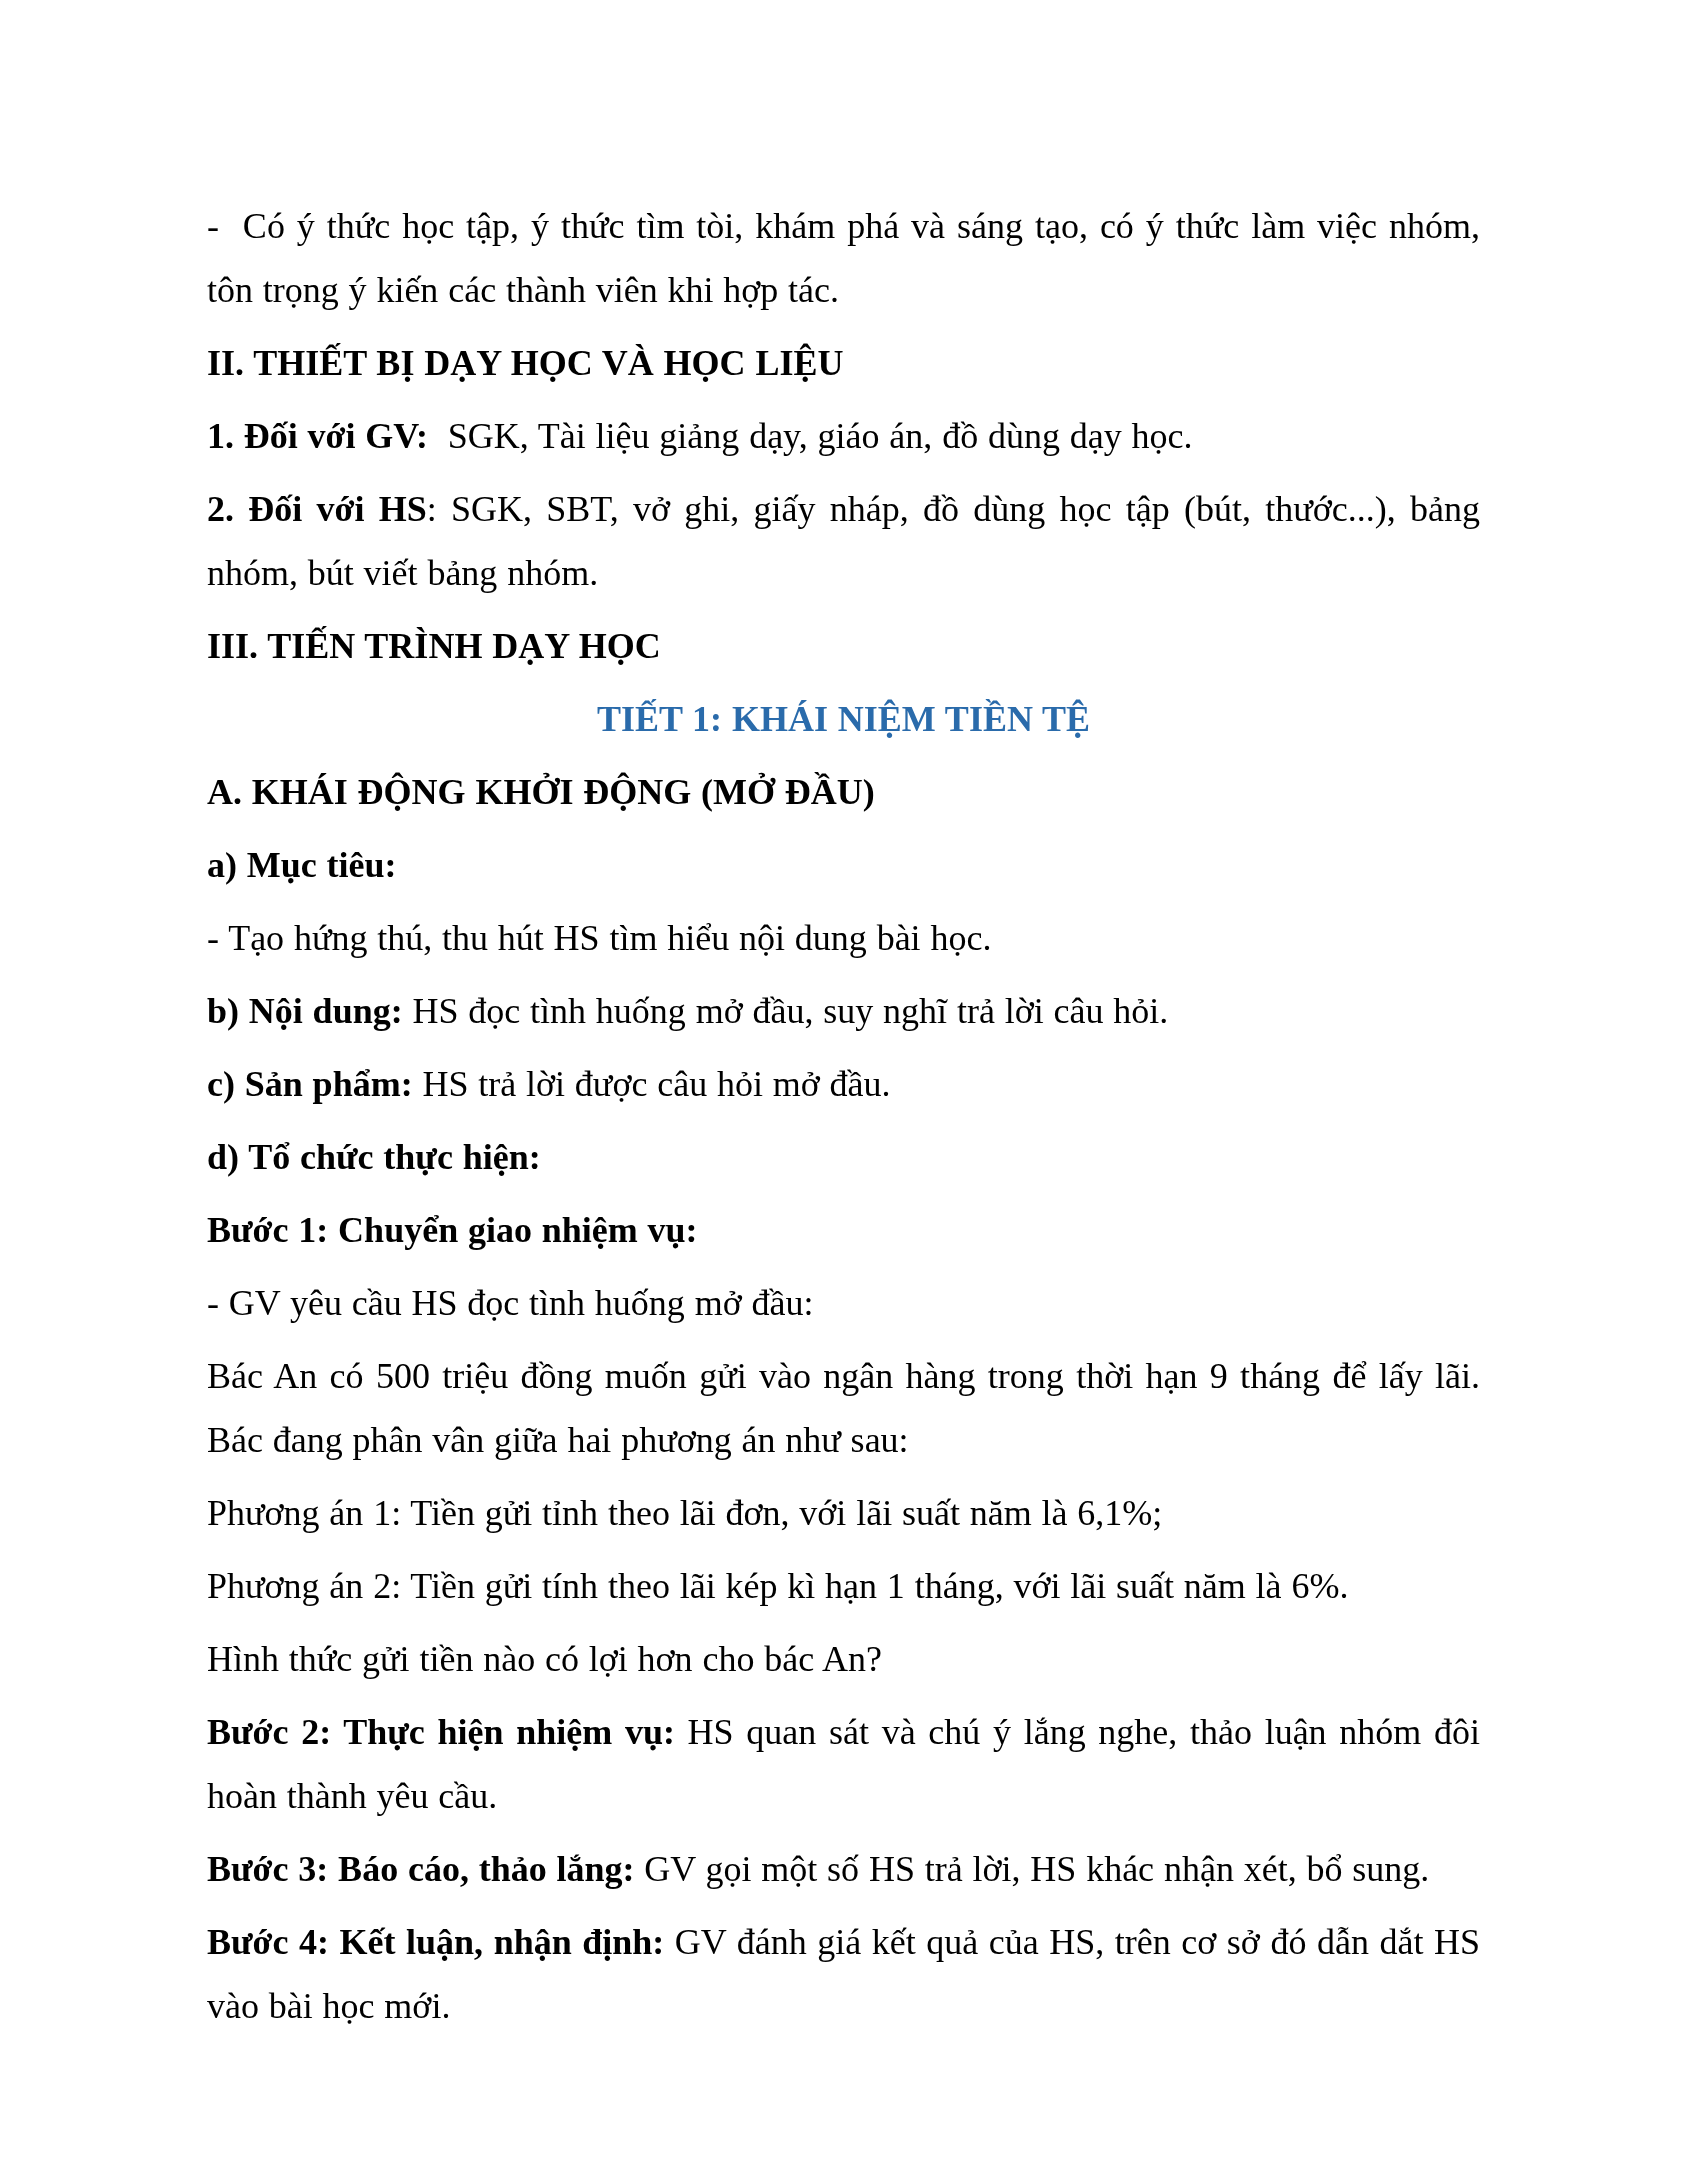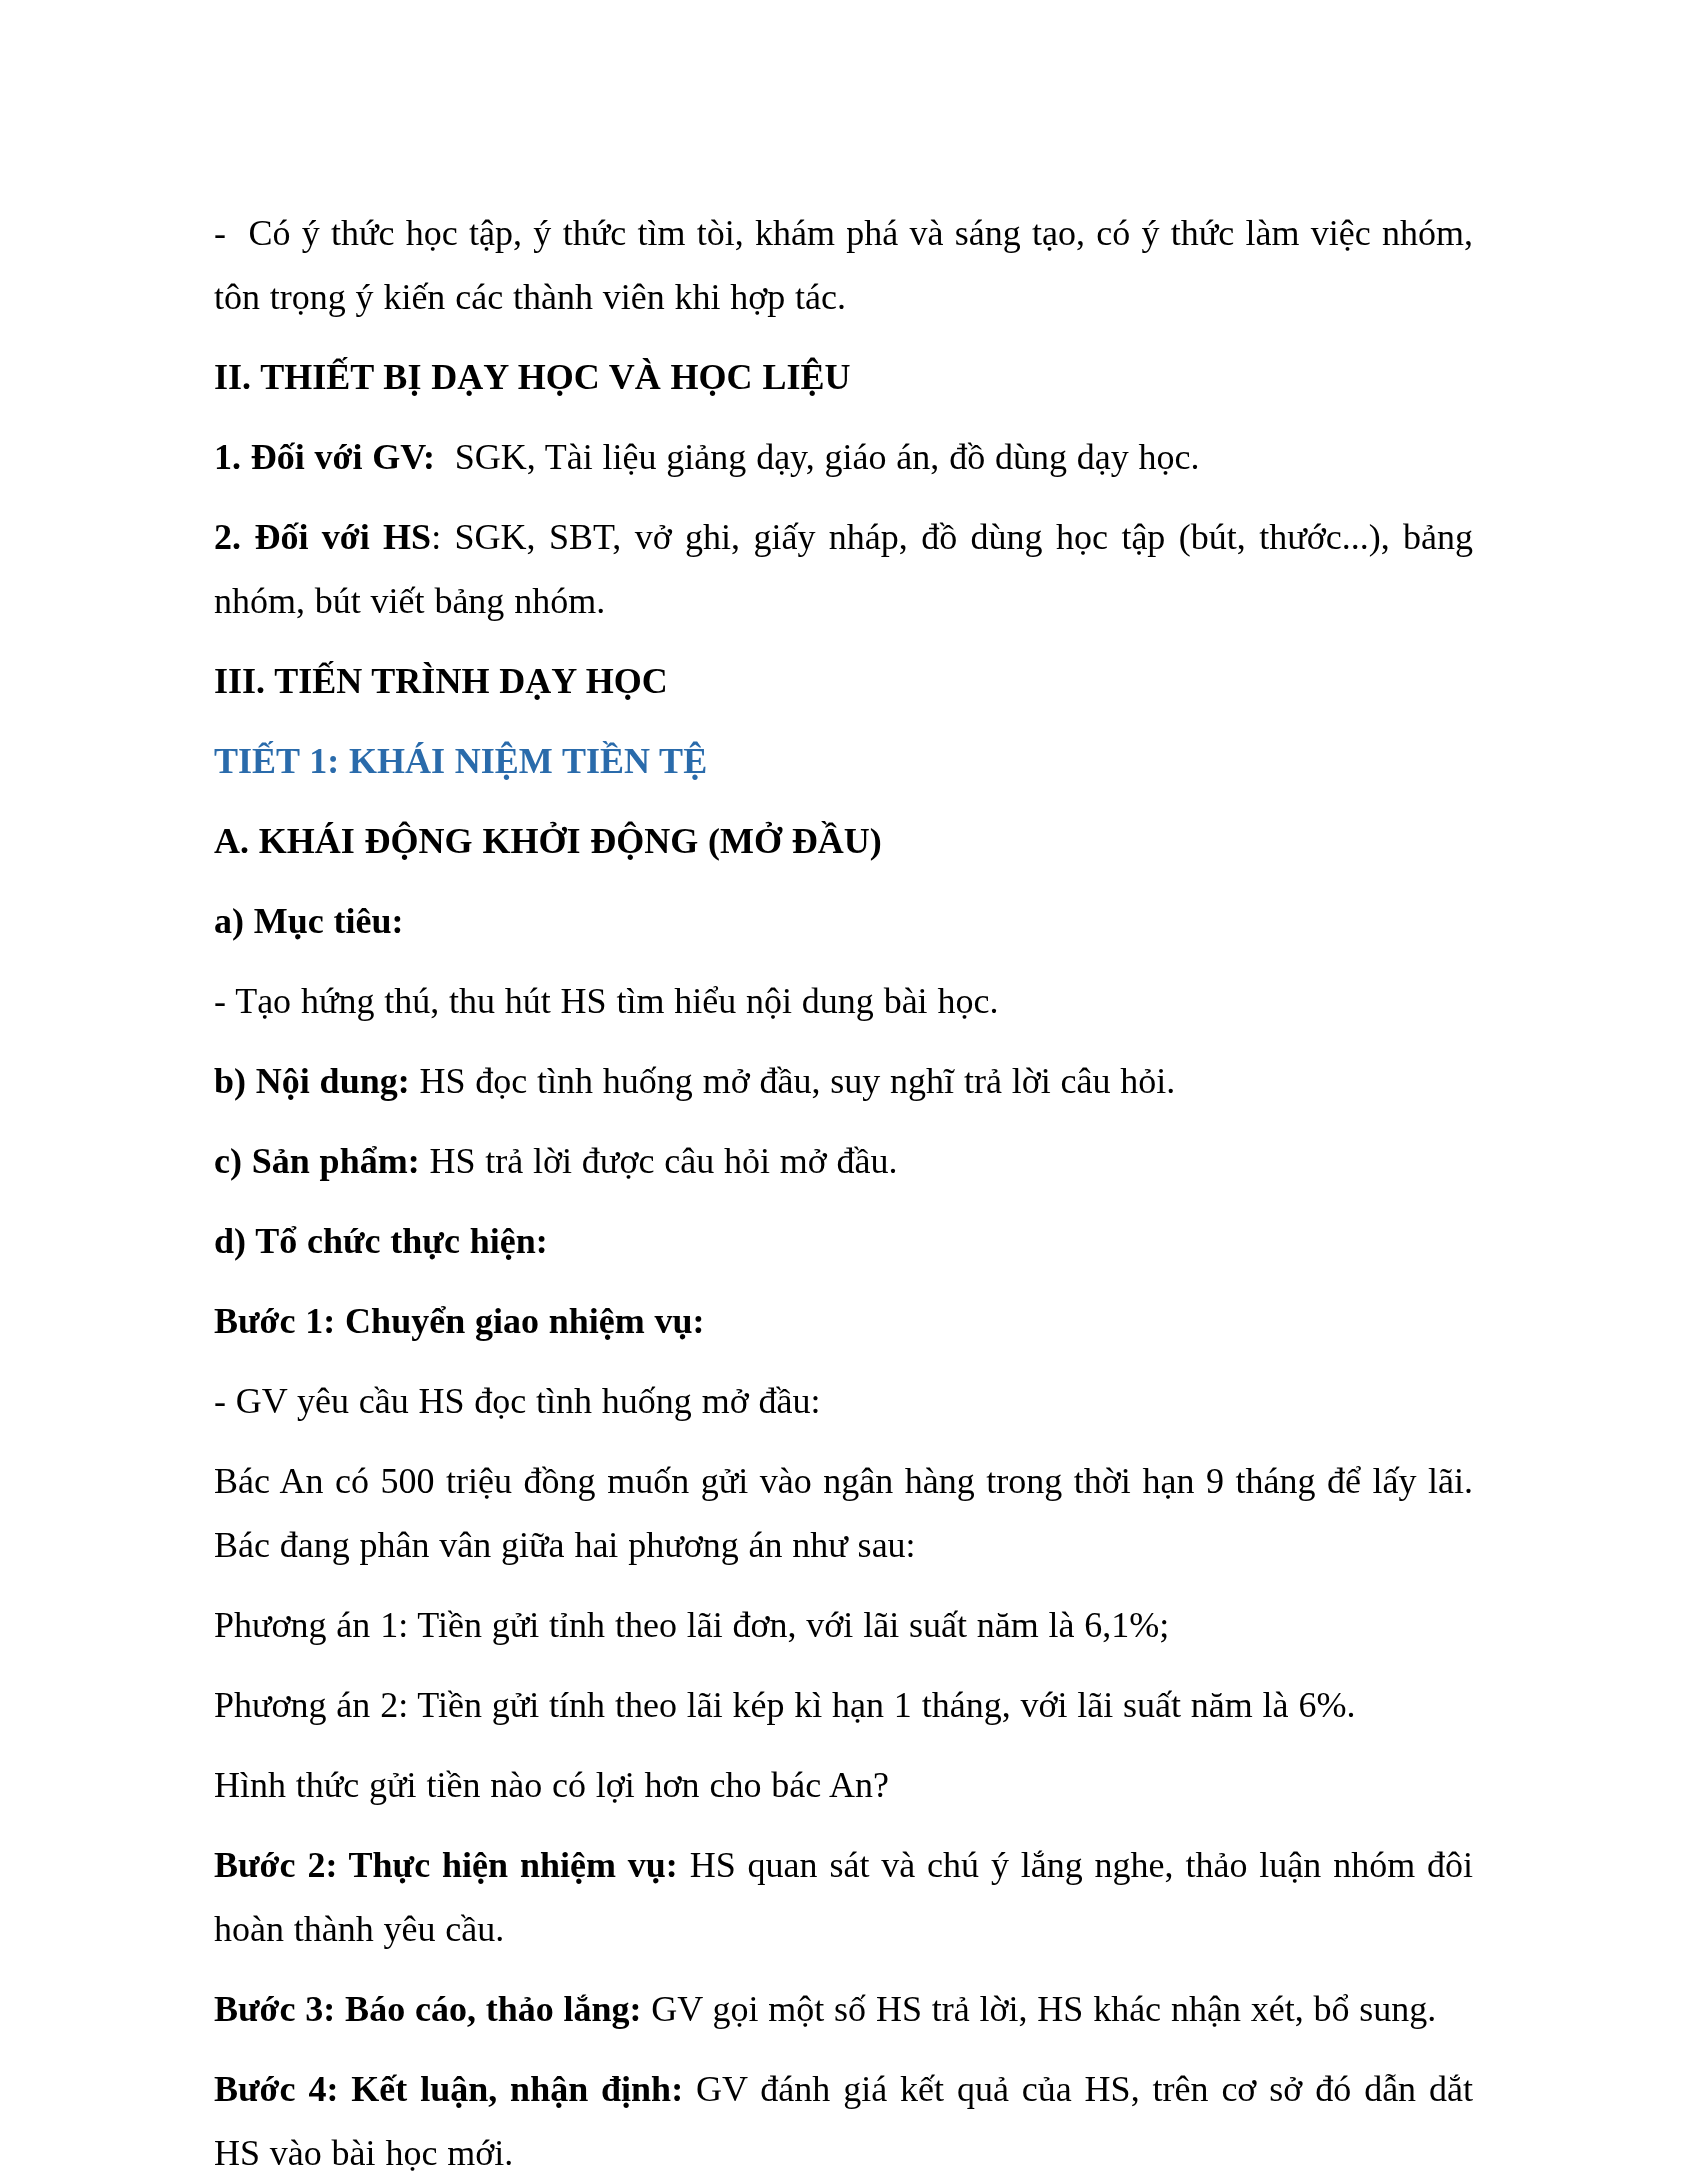--- a/index.html
+++ b/index.html
@@ -12,31 +12,32 @@
     width: 1687px;
     height: 2183px;
     background: #ffffff;
     box-sizing: border-box;
     padding: 185px 198px 0 198px;
     font-family: "Liberation Serif", "DejaVu Serif", serif;
     color: #000000;
     overflow: hidden;
   }
   .para {
-    margin: 16px;
+    margin: 9px;
     font-size: 36px;
     line-height: 64px;
     text-align: left;
     word-spacing: 0.8px;
   }
   .para.justify {
     text-align: justify;
     text-justify: inter-word;
   }
   .para.center {
+    text-align: center;
   }
   .b {
     font-weight: bold;
   }
 </style>
 </head>
 <body>
 
 <div class="page">
   <div>

